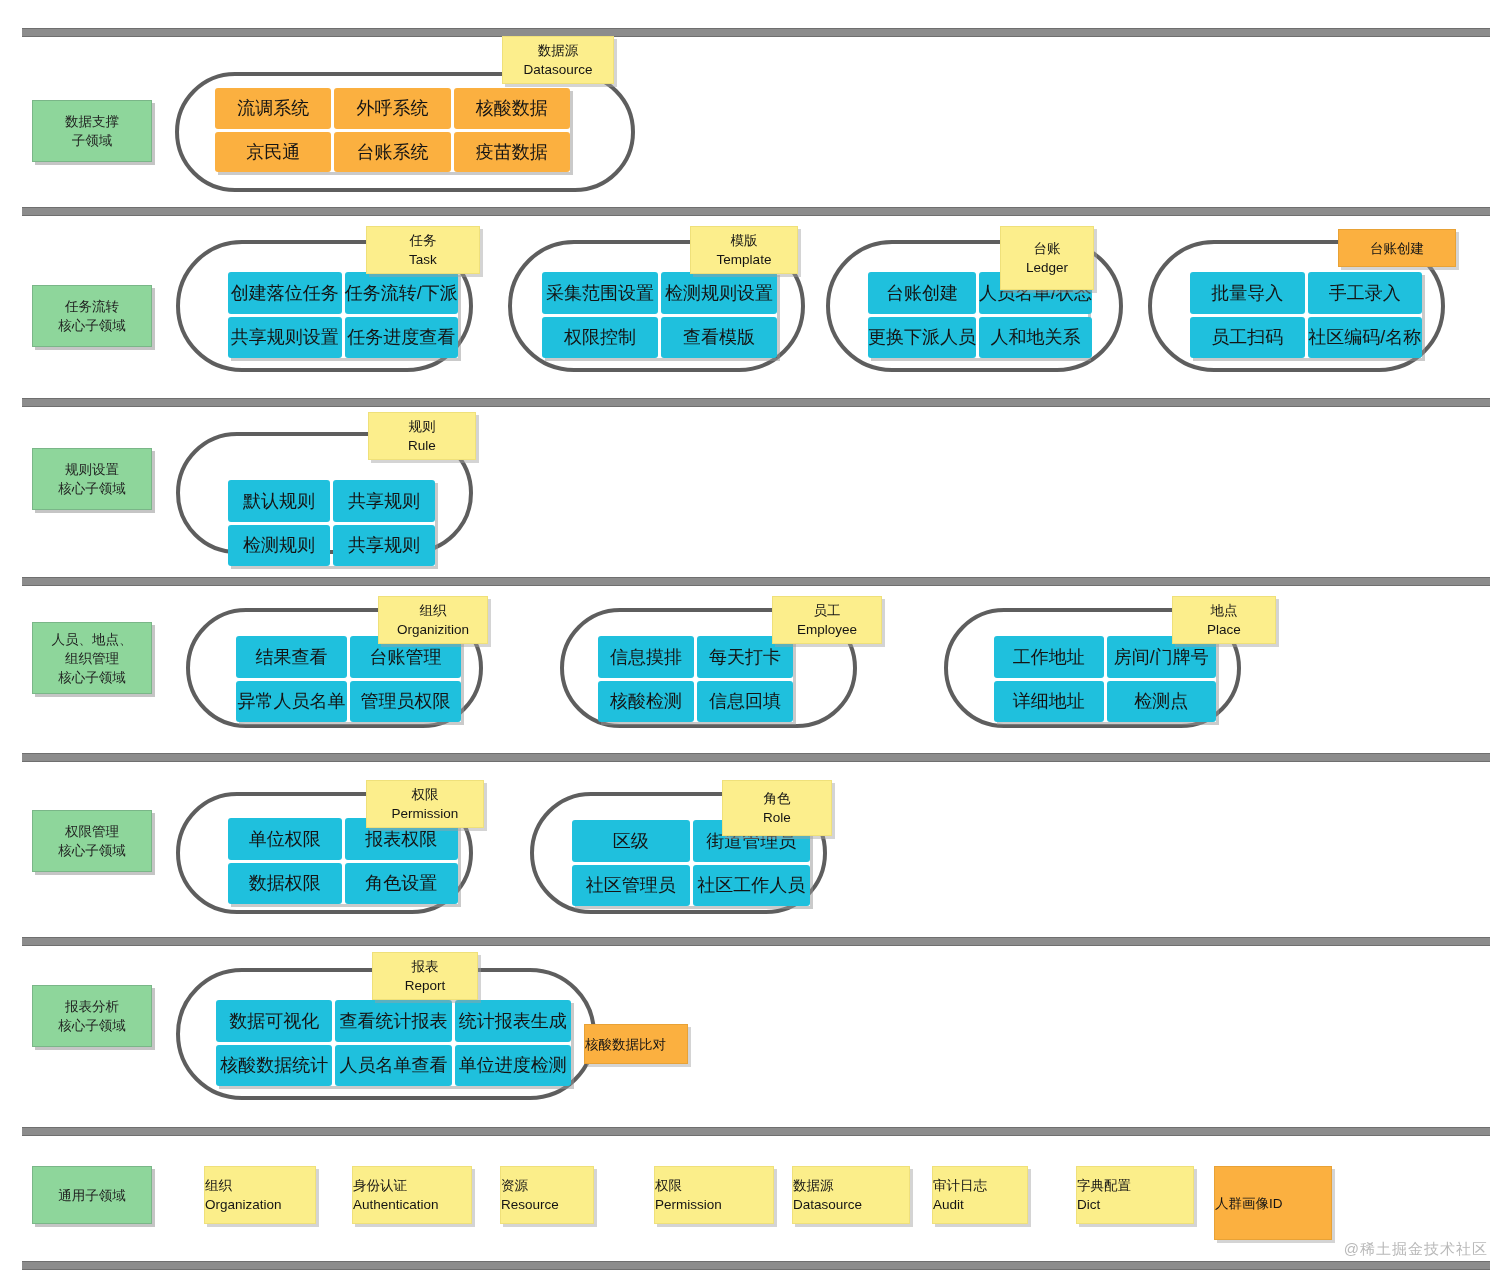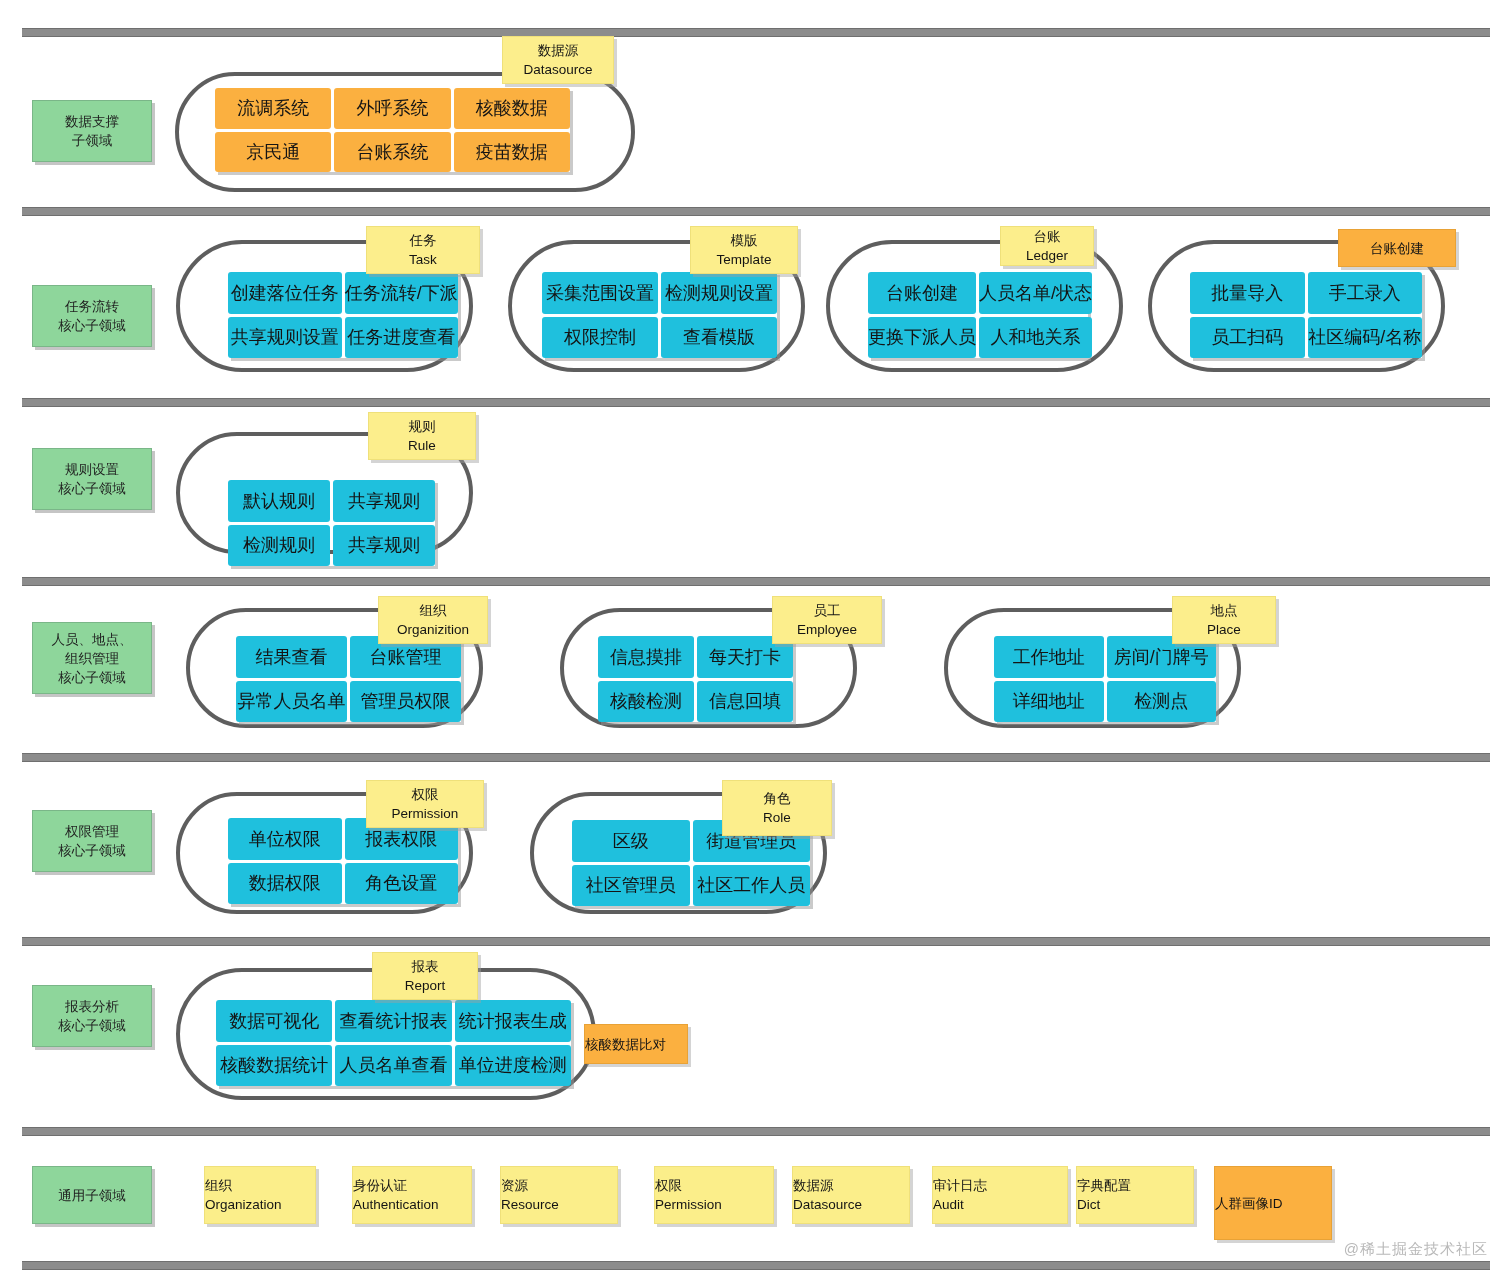--- a/index.html
+++ b/index.html
@@ -178,21 +178,21 @@
         <span>模版</span>
         <span>Template</span>
       </div>
       <div class="capsule" style="left: 826px; top: 240px; width: 297px; height: 132px;"></div>
       <div class="cellgrid" style="left: 868px; top: 272px; width: 220px; height: 86px; grid-template-columns: repeat(2, 1fr); grid-template-rows: repeat(2, 1fr);">
         <div class="cell cyan">台账创建</div>
         <div class="cell cyan">人员名单/状态</div>
         <div class="cell cyan">更换下派人员</div>
         <div class="cell cyan">人和地关系</div>
       </div>
-      <div class="tag" style="left: 1000px; top: 226px; width: 94px; height: 40px; justify-content: space-between;">
+      <div class="tag" style="left: 1000px; top: 226px; width: 94px; height: 64px;">
         <span>台账</span>
         <span>Ledger</span>
       </div>
       <div class="capsule" style="left: 1148px; top: 240px; width: 297px; height: 132px;"></div>
       <div class="cellgrid" style="left: 1190px; top: 272px; width: 232px; height: 86px; grid-template-columns: repeat(2, 1fr); grid-template-rows: repeat(2, 1fr);">
         <div class="cell cyan">批量导入</div>
         <div class="cell cyan">手工录入</div>
         <div class="cell cyan">员工扫码</div>
         <div class="cell cyan">社区编码/名称</div>
       </div>
@@ -302,33 +302,33 @@
         <span>通用子领域</span>
       </div>
       <div class="chip" style="left: 204px; top: 1166px; width: 112px; height: 58px;">
         <span>组织</span>
         <span>Organization</span>
       </div>
       <div class="chip" style="left: 352px; top: 1166px; width: 120px; height: 58px;">
         <span>身份认证</span>
         <span>Authentication</span>
       </div>
-      <div class="chip" style="left: 500px; top: 1166px; width: 118px; height: 58px;">
+      <div class="chip" style="left: 500px; top: 1166px; width: 94px; height: 58px;">
         <span>资源</span>
         <span>Resource</span>
       </div>
       <div class="chip" style="left: 654px; top: 1166px; width: 120px; height: 58px;">
         <span>权限</span>
         <span>Permission</span>
       </div>
       <div class="chip" style="left: 792px; top: 1166px; width: 118px; height: 58px;">
         <span>数据源</span>
         <span>Datasource</span>
       </div>
-      <div class="chip" style="left: 932px; top: 1166px; width: 136px; height: 58px;">
+      <div class="chip" style="left: 932px; top: 1166px; width: 96px; height: 58px;">
         <span>审计日志</span>
         <span>Audit</span>
       </div>
       <div class="chip" style="left: 1076px; top: 1166px; width: 118px; height: 58px;">
         <span>字典配置</span>
         <span>Dict</span>
       </div>
       <div class="chip orange" style="left: 1214px; top: 1166px; width: 118px; height: 74px;">
         <span>人群画像ID</span>
       </div>

